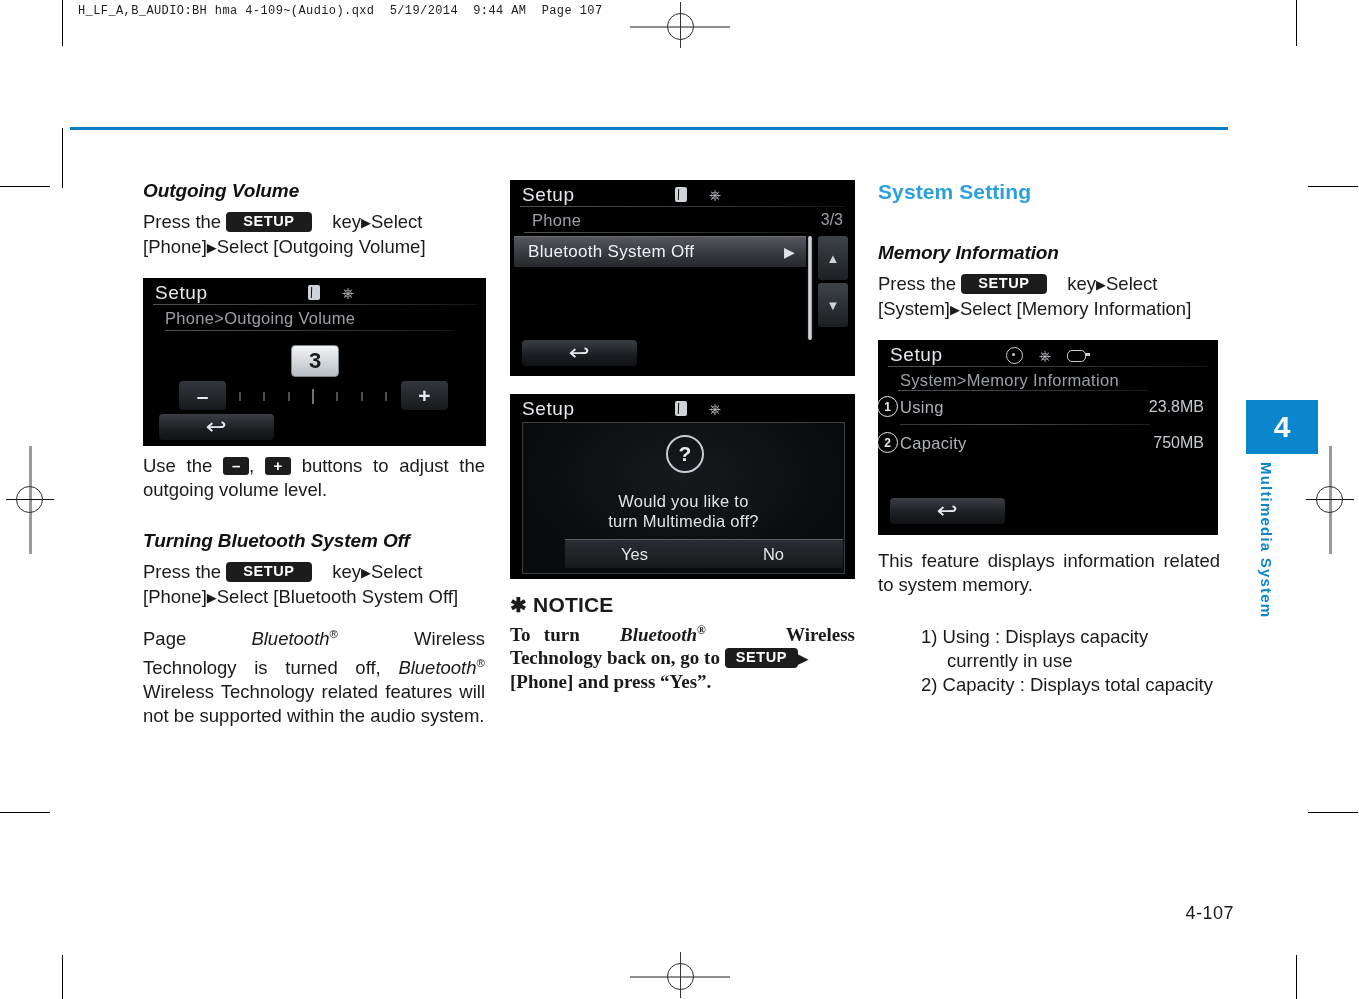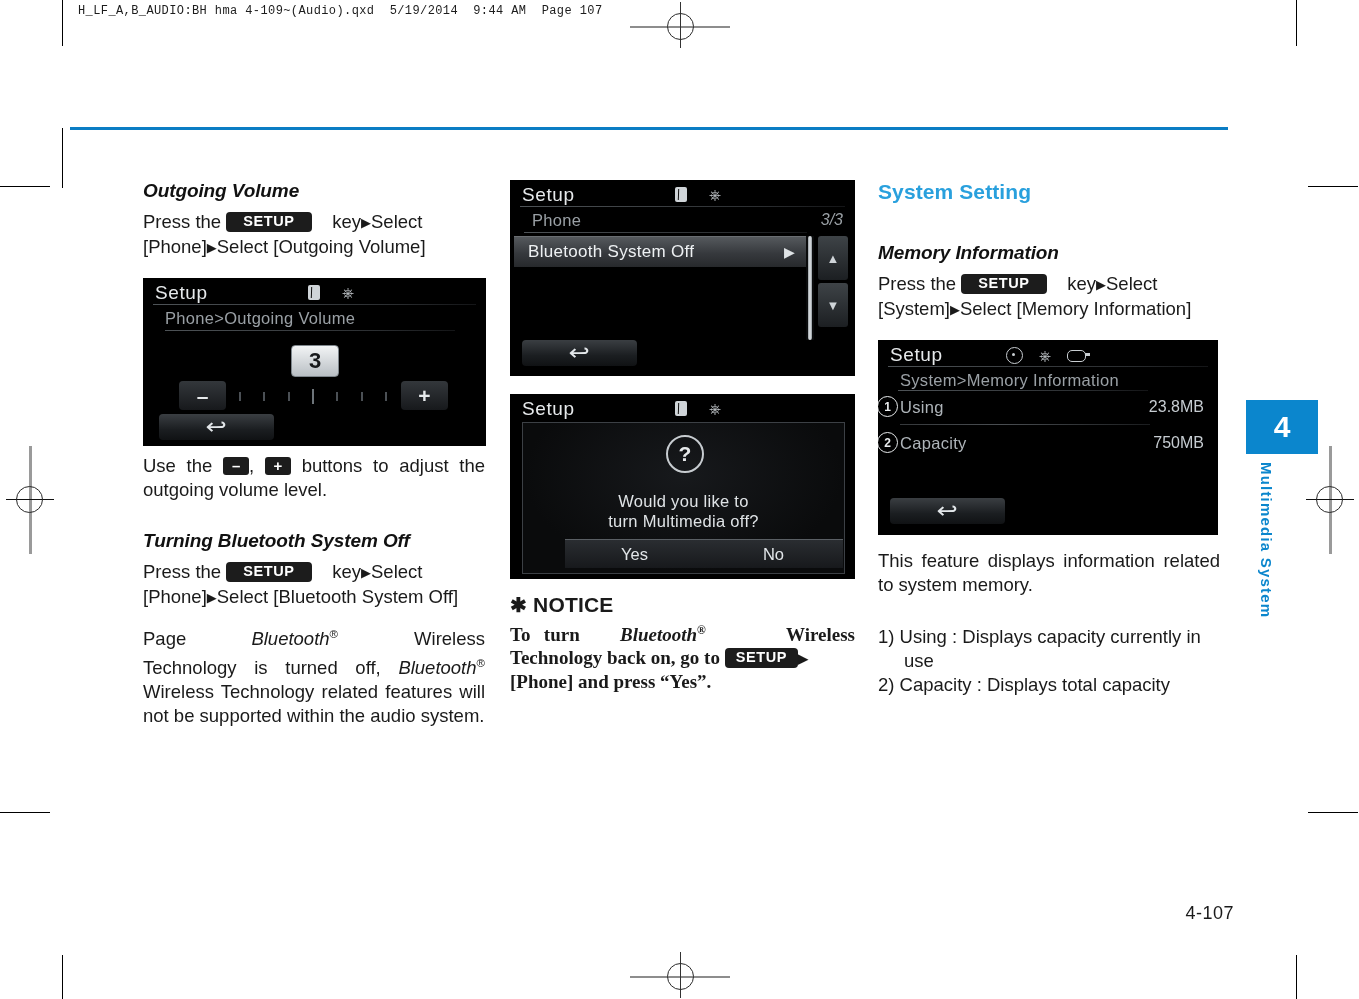--- a/index.html
+++ b/index.html
@@ -153,20 +153,21 @@
     font-family: "Liberation Sans", sans-serif;
     font-weight: bold;
   }
 
   
   ol.num-list { margin: 0; padding: 0; list-style: none; }
   ol.num-list li {
     font-size: 18.5px; line-height: 24px;
     padding-left: 26px; text-indent: -26px;
     margin-bottom: 0;
+    margin-left: 43px;
   }
 
   
   .screen {
     position: relative;
     background: #000;
     overflow: hidden;
     font-family: "Liberation Sans", sans-serif;
     color: #cfd3d6;
   }
@@ -462,21 +463,21 @@
   <div class="col col-mid">
 
     <div class="screen" style="width:345px;height:196px;">
       <div class="scr-title">Setup</div>
       <div class="scr-icons" style="left:165px;">
         <span class="ic ic-bt"></span>
         <span class="ic ic-usb">⎈</span>
       </div>
       <div class="scr-underline" style="left:10px;top:26px;width:325px;"></div>
       <div class="scr-breadcrumb">Phone</div>
-      <div class="scr-right-num" style="right:12px;top:31px;font-style:italic;">3/3</div>
+      <div class="scr-right-num" style="right:12px;top:31px;">3/3</div>
       <div class="scr-underline" style="left:14px;top:52px;width:283px;"></div>
 
       <div class="list-row" style="left:4px;top:56px;width:283px;height:30px;">
         <span>Bluetooth System Off</span>
         <span class="caret">▶</span>
       </div>
 
       <div class="scroll-track" style="left:296px;top:56px;width:8px;height:104px;">
         <div class="scroll-thumb" style="left:2px;top:0;width:4px;height:104px;"></div>
       </div>

